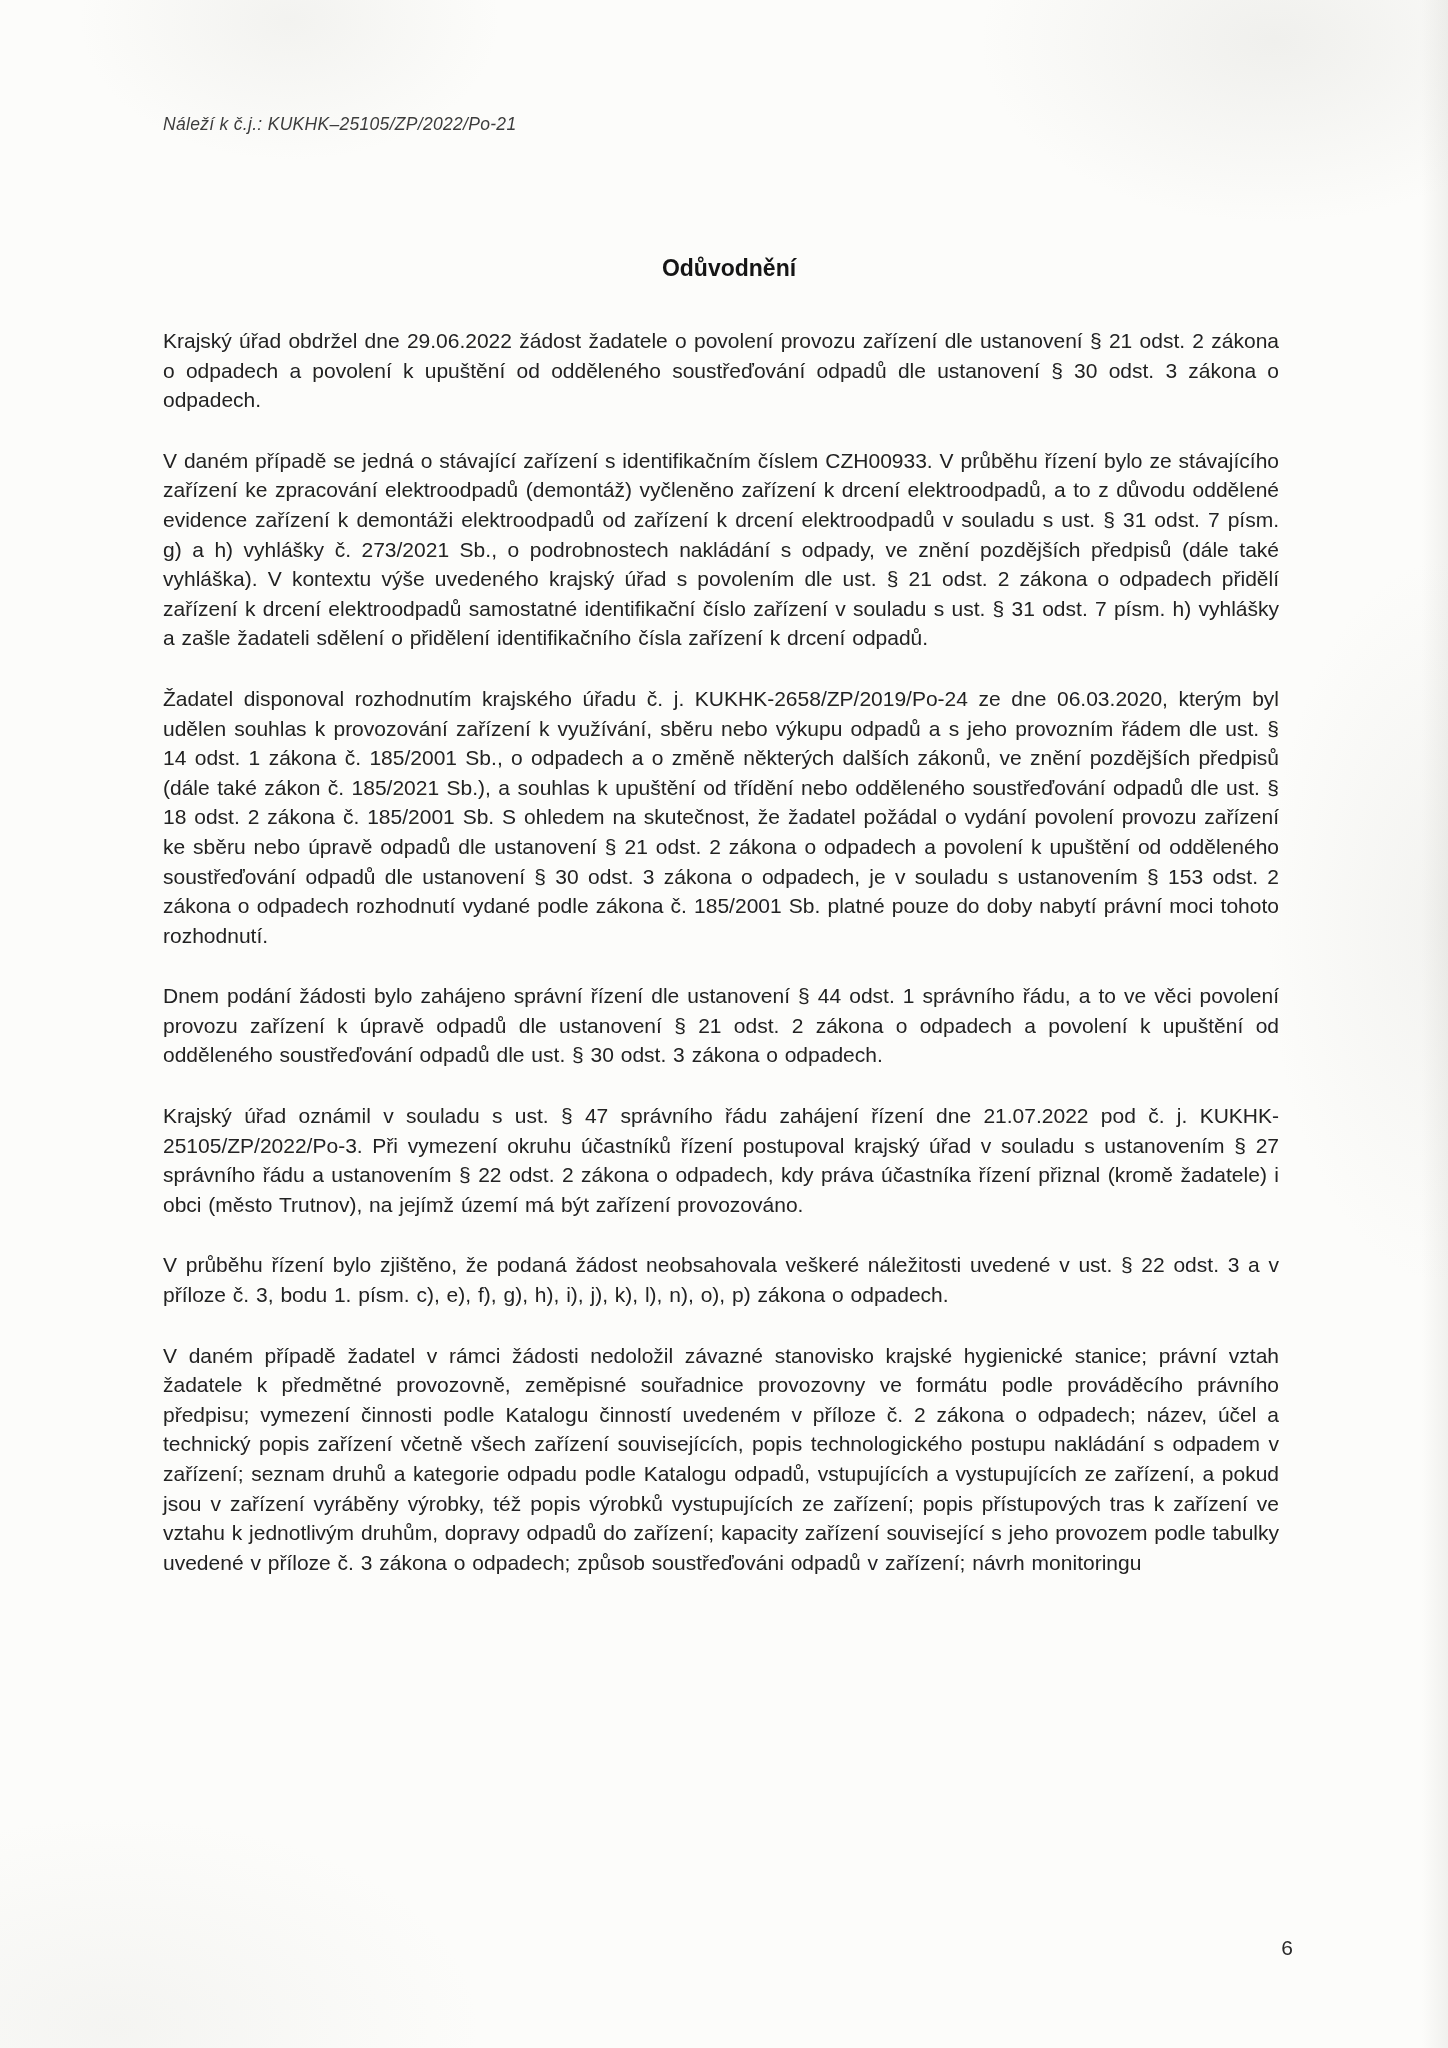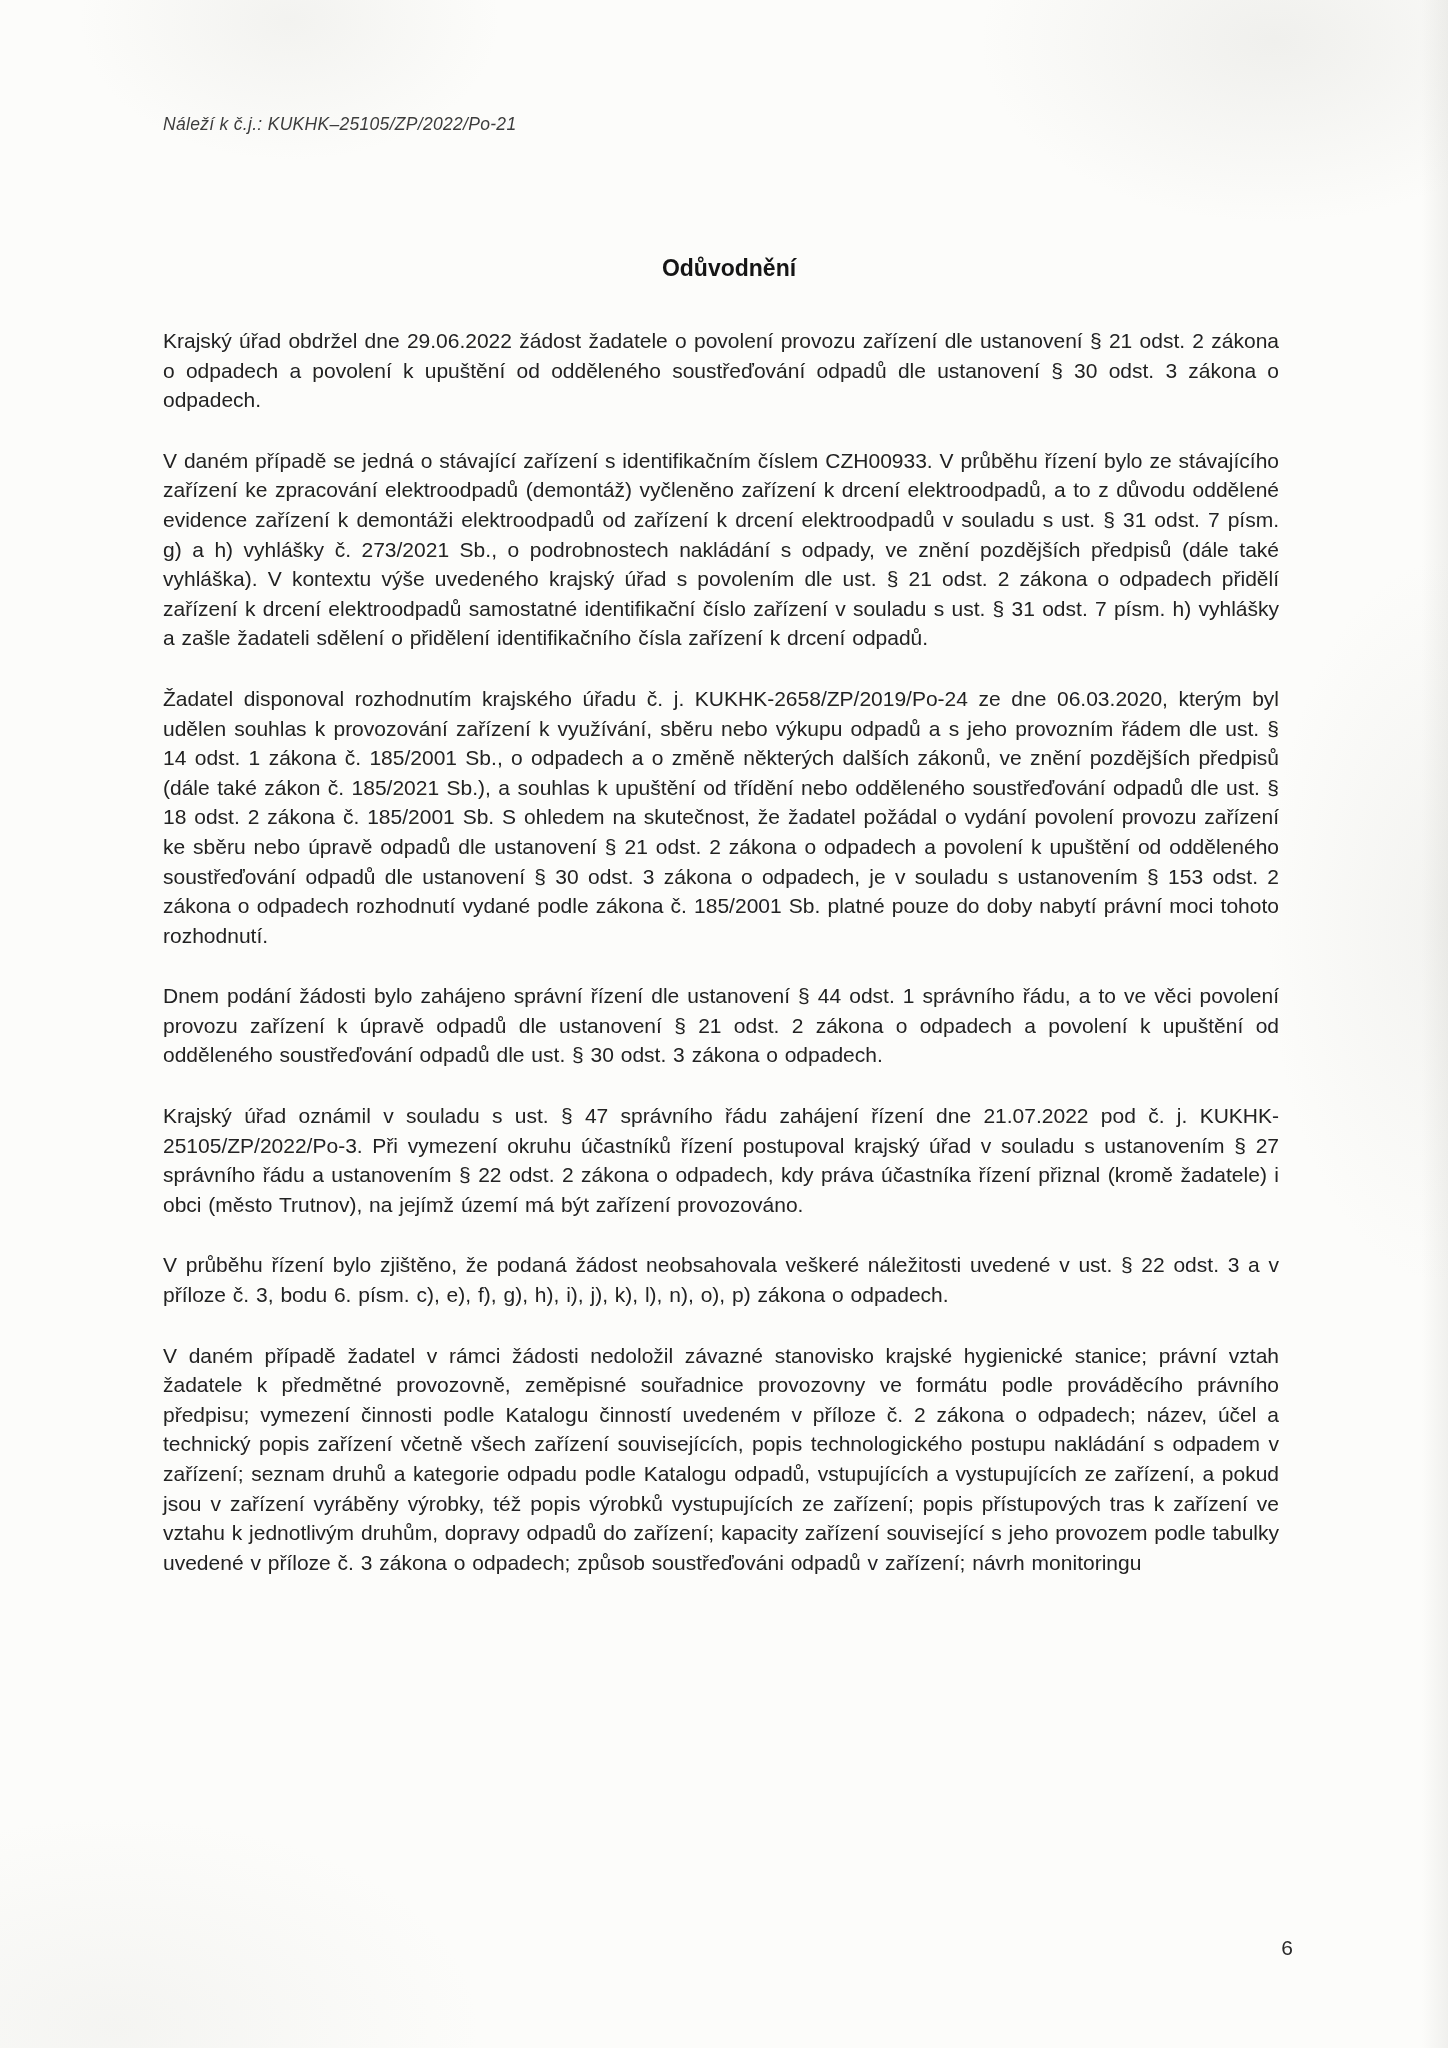--- a/index.html
+++ b/index.html
@@ -77,19 +77,19 @@
   <div class="ref">Náleží k č.j.: KUKHK–25105/ZP/2022/Po-21</div>
 
   <h1 class="title">Odůvodnění</h1>
 
   <div class="doc-body">
     <p>Krajský úřad obdržel dne 29.06.2022 žádost žadatele o povolení provozu zařízení dle ustanovení § 21 odst. 2 zákona o odpadech a povolení k upuštění od odděleného soustřeďování odpadů dle ustanovení § 30 odst. 3 zákona o odpadech.</p>
     <p>V daném případě se jedná o stávající zařízení s identifikačním číslem CZH00933. V průběhu řízení bylo ze stávajícího zařízení ke zpracování elektroodpadů (demontáž) vyčleněno zařízení k drcení elektroodpadů, a to z důvodu oddělené evidence zařízení k demontáži elektroodpadů od zařízení k drcení elektroodpadů v souladu s ust. § 31 odst. 7 písm. g) a h) vyhlášky č. 273/2021 Sb., o podrobnostech nakládání s odpady, ve znění pozdějších předpisů (dále také vyhláška). V kontextu výše uvedeného krajský úřad s povolením dle ust. § 21 odst. 2 zákona o odpadech přidělí zařízení k drcení elektroodpadů samostatné identifikační číslo zařízení v souladu s ust. § 31 odst. 7 písm. h) vyhlášky a zašle žadateli sdělení o přidělení identifikačního čísla zařízení k drcení odpadů.</p>
     <p>Žadatel disponoval rozhodnutím krajského úřadu č. j. KUKHK-2658/ZP/2019/Po-24 ze dne 06.03.2020, kterým byl udělen souhlas k provozování zařízení k využívání, sběru nebo výkupu odpadů a s jeho provozním řádem dle ust. § 14 odst. 1 zákona č. 185/2001 Sb., o odpadech a o změně některých dalších zákonů, ve znění pozdějších předpisů (dále také zákon č. 185/2021 Sb.), a souhlas k upuštění od třídění nebo odděleného soustřeďování odpadů dle ust. § 18 odst. 2 zákona č. 185/2001 Sb. S ohledem na skutečnost, že žadatel požádal o vydání povolení provozu zařízení ke sběru nebo úpravě odpadů dle ustanovení § 21 odst. 2 zákona o odpadech a povolení k upuštění od odděleného soustřeďování odpadů dle ustanovení § 30 odst. 3 zákona o odpadech, je v souladu s ustanovením § 153 odst. 2 zákona o odpadech rozhodnutí vydané podle zákona č. 185/2001 Sb. platné pouze do doby nabytí právní moci tohoto rozhodnutí.</p>
     <p>Dnem podání žádosti bylo zahájeno správní řízení dle ustanovení § 44 odst. 1 správního řádu, a to ve věci povolení provozu zařízení k úpravě odpadů dle ustanovení § 21 odst. 2 zákona o odpadech a povolení k upuštění od odděleného soustřeďování odpadů dle ust. § 30 odst. 3 zákona o odpadech.</p>
     <p>Krajský úřad oznámil v souladu s ust. § 47 správního řádu zahájení řízení dne 21.07.2022 pod č. j. KUKHK-25105/ZP/2022/Po-3. Při vymezení okruhu účastníků řízení postupoval krajský úřad v souladu s ustanovením § 27 správního řádu a ustanovením § 22 odst. 2 zákona o odpadech, kdy práva účastníka řízení přiznal (kromě žadatele) i obci (město Trutnov), na jejímž území má být zařízení provozováno.</p>
-    <p>V průběhu řízení bylo zjištěno, že podaná žádost neobsahovala veškeré náležitosti uvedené v ust. § 22 odst. 3 a v příloze č. 3, bodu 6. písm. c), e), f), g), h), i), j), k), l), n), o), p) zákona o odpadech.</p>
+    <p>V průběhu řízení bylo zjištěno, že podaná žádost neobsahovala veškeré náležitosti uvedené v ust. § 22 odst. 3 a v příloze č. 3, bodu 1. písm. c), e), f), g), h), i), j), k), l), n), o), p) zákona o odpadech.</p>
     <p>V daném případě žadatel v rámci žádosti nedoložil závazné stanovisko krajské hygienické stanice; právní vztah žadatele k předmětné provozovně, zeměpisné souřadnice provozovny ve formátu podle prováděcího právního předpisu; vymezení činnosti podle Katalogu činností uvedeném v příloze č. 2 zákona o odpadech; název, účel a technický popis zařízení včetně všech zařízení souvisejících, popis technologického postupu nakládání s odpadem v zařízení; seznam druhů a kategorie odpadu podle Katalogu odpadů, vstupujících a vystupujících ze zařízení, a pokud jsou v zařízení vyráběny výrobky, též popis výrobků vystupujících ze zařízení; popis přístupových tras k zařízení ve vztahu k jednotlivým druhům, dopravy odpadů do zařízení; kapacity zařízení související s jeho provozem podle tabulky uvedené v příloze č. 3 zákona o odpadech; způsob soustřeďováni odpadů v zařízení; návrh monitoringu</p>
   </div>
 
   <div class="pagenum">6</div>
 
 </div>
 
 </body></html>

